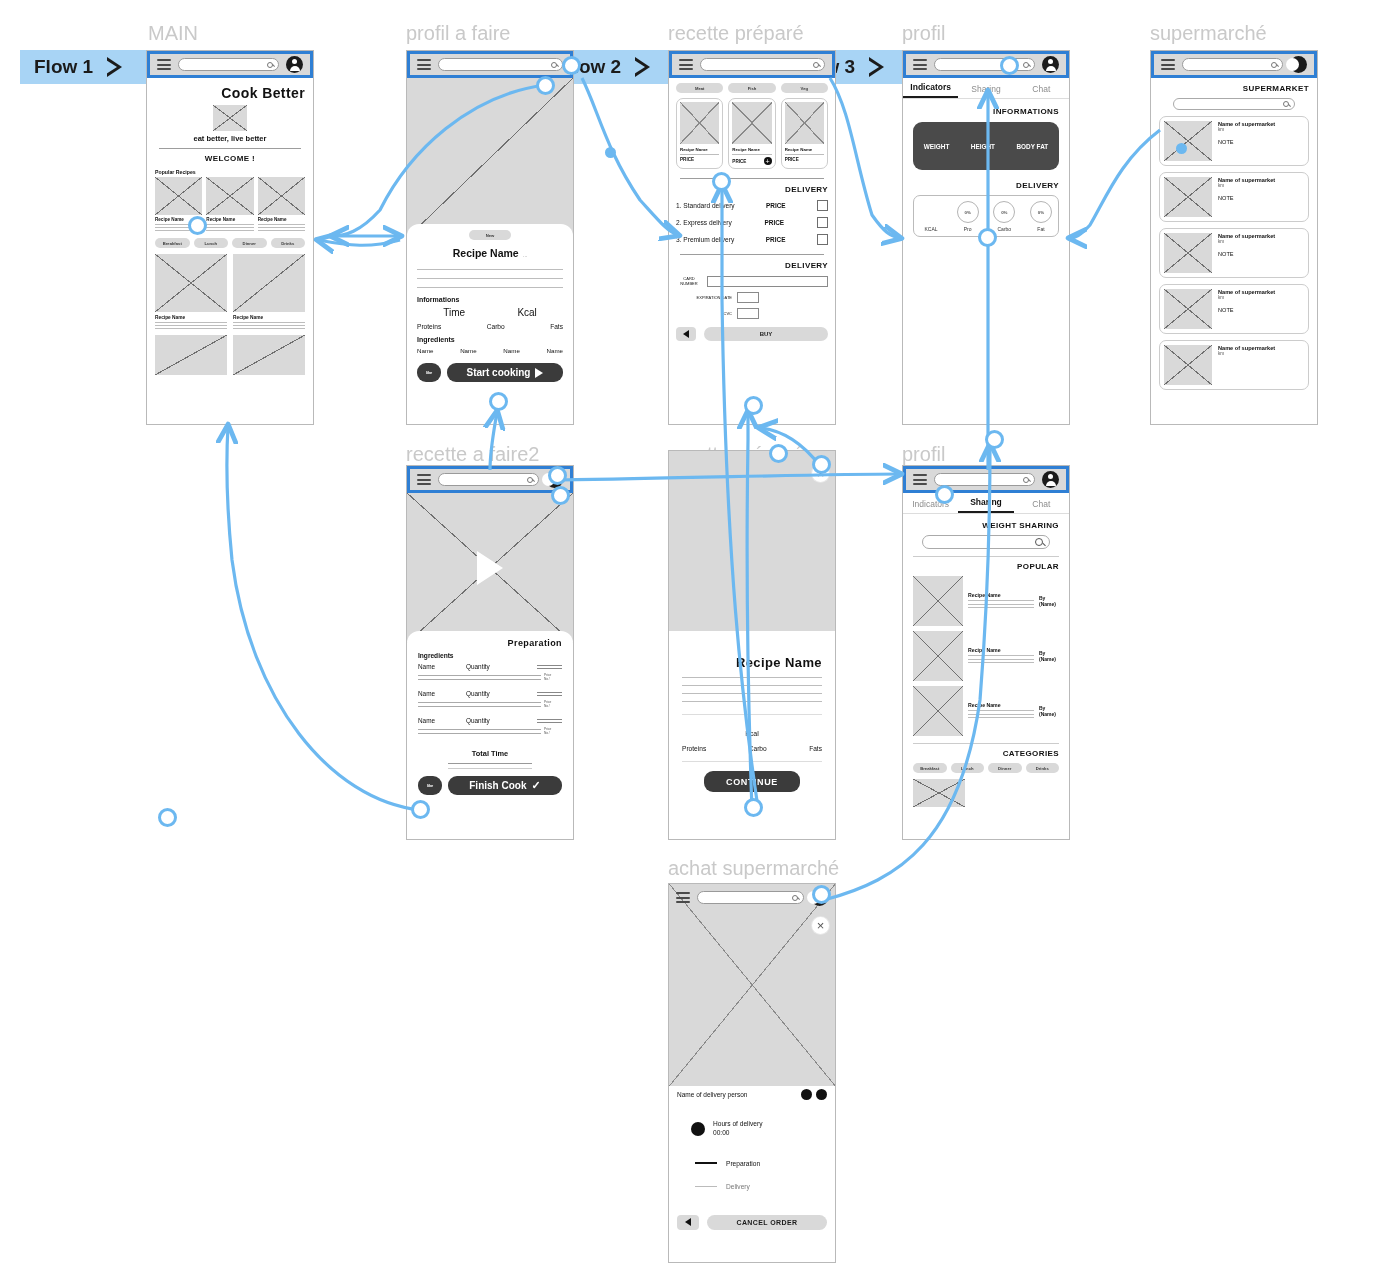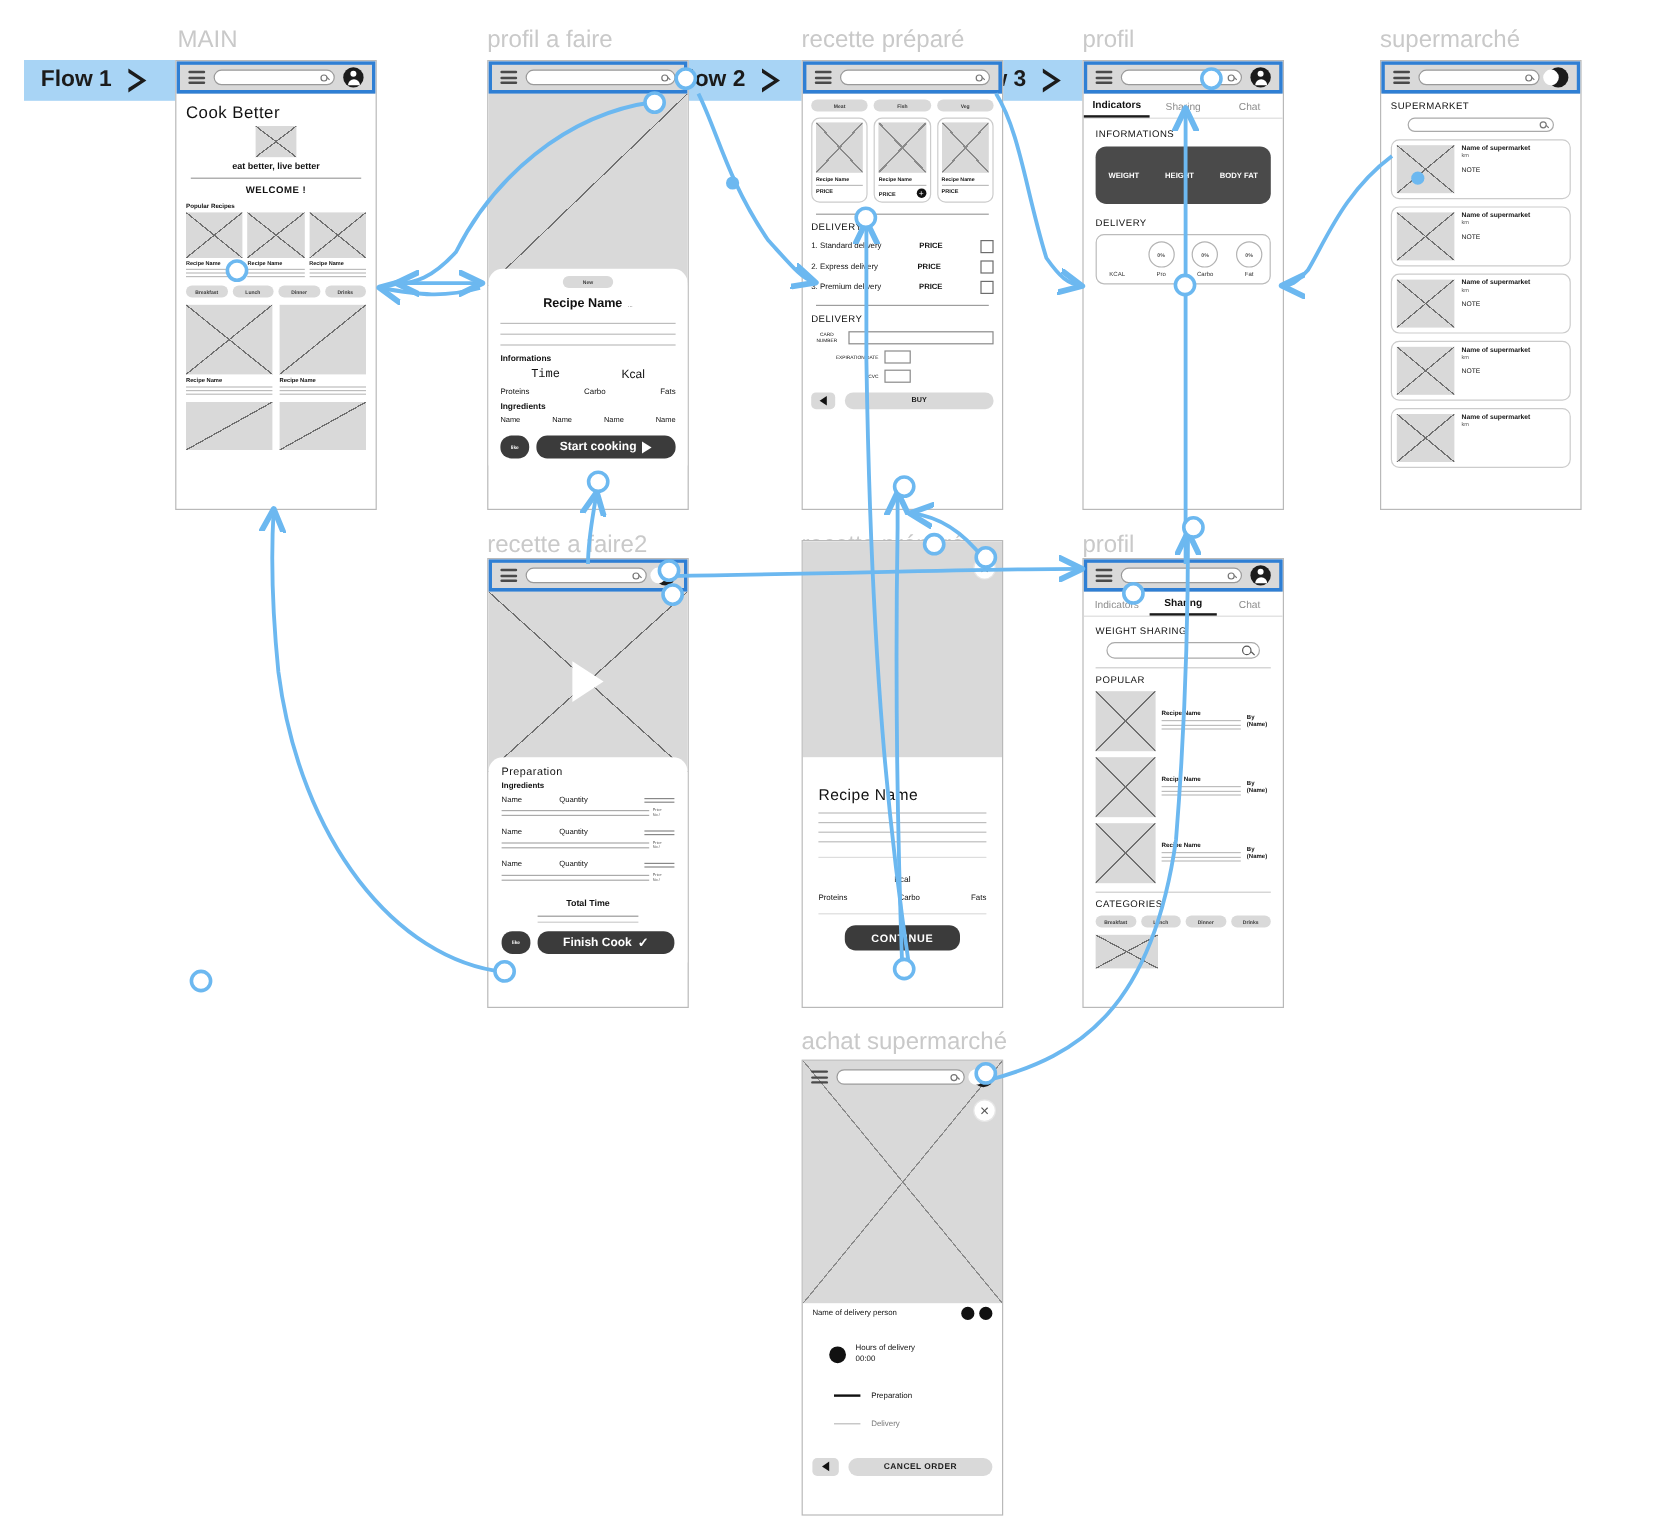--- a/index.html
+++ b/index.html
@@ -110,21 +110,21 @@
     font-weight:700;
   }
   .grey-btn{
     background:#d9d9d9;color:#1b1b1b;border-radius:9px;
     display:flex;align-items:center;justify-content:center;font-weight:700;
   }
   .ckbox{ width:11px;height:11px;border:1px solid #6d6d6d;background:#fff;}
   .tabrow{ display:flex; align-items:flex-end; }
   .tab{ flex:1; text-align:center; font-size:8.5px; color:#8d8d8d; padding-bottom:4px;}
   .tab.active{ color:#111; font-weight:700; border-bottom:2px solid #1b1b1b;}
-  .sec-title{ text-align:left; font-weight:400; letter-spacing:.4px; }
+  .sec-title{ text-align:right; font-weight:700; letter-spacing:.4px; }
 
   
   .node{
     position:absolute;width:19px;height:19px;border-radius:50%;
     background:#fff;border:3.5px solid #6cb8f0; z-index:7;
   }
   .node.solid{ background:#6cb8f0; border:none; width:11px;height:11px;}
   .node.close::after{
     content:"\00d7"; position:absolute; inset:0;
     display:flex;align-items:center;justify-content:center;
@@ -274,21 +274,21 @@
     <div class="pill" style="width:42px;margin:0 auto;">New</div>
     <div style="text-align:center;margin-top:3px;">
       <span style="font-size:10.5px;font-weight:700;">Recipe Name</span>
       <span style="font-size:5px;color:#777;">...</span>
     </div>
     <div class="line" style="margin:8px 0;"></div>
     <div class="line" style="margin:8px 0;"></div>
     <div class="line" style="margin:8px 0;"></div>
     <div style="font-size:7px;font-weight:700;margin-top:6px;">Informations</div>
     <div style="display:flex;justify-content:space-around;margin-top:4px;">
-      <span style="font-size:10px;font-family:Liberation Mono, monospace;">Time</span>
+      <span style="font-size:10px;">Time</span>
       <span style="font-size:10px;">Kcal</span>
     </div>
     <div style="display:flex;justify-content:space-between;margin-top:5px;font-size:6.6px;">
       <span>Proteins</span>
       <span>Carbo</span>
       <span>Fats</span>
     </div>
     <div style="font-size:7px;font-weight:700;margin-top:6px;">Ingredients</div>
     <div style="display:flex;justify-content:space-between;margin-top:4px;font-size:6.2px;">
       <span>Name</span>

